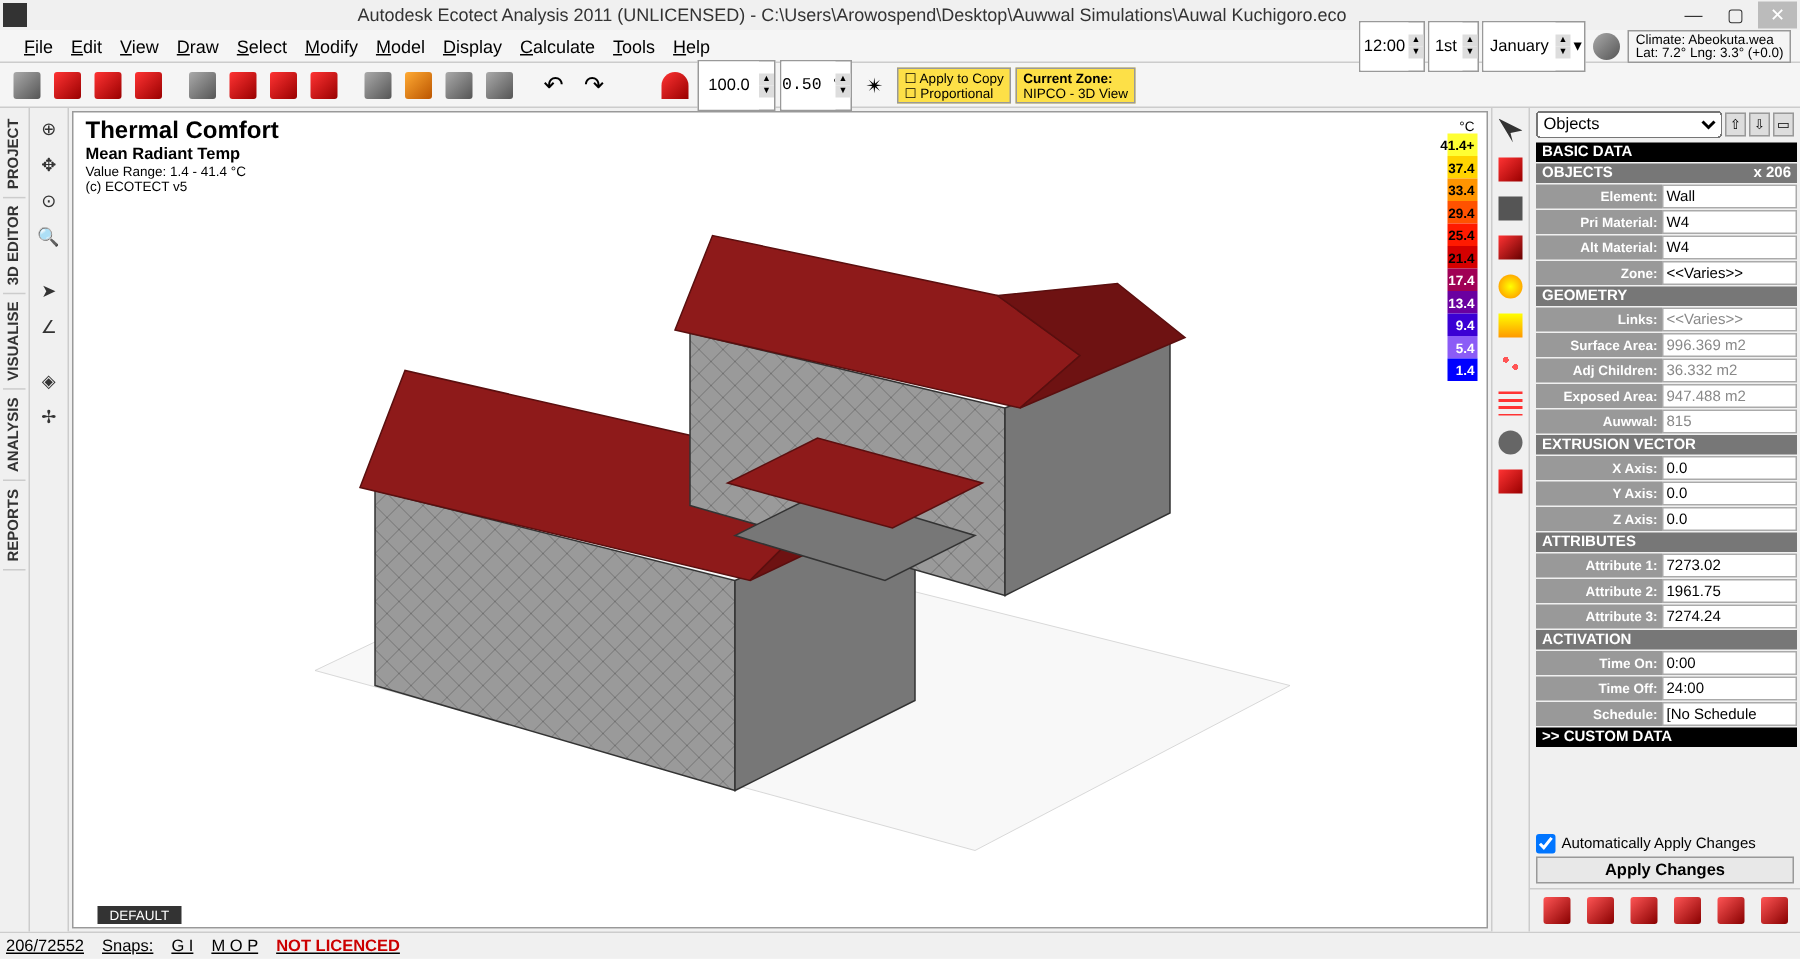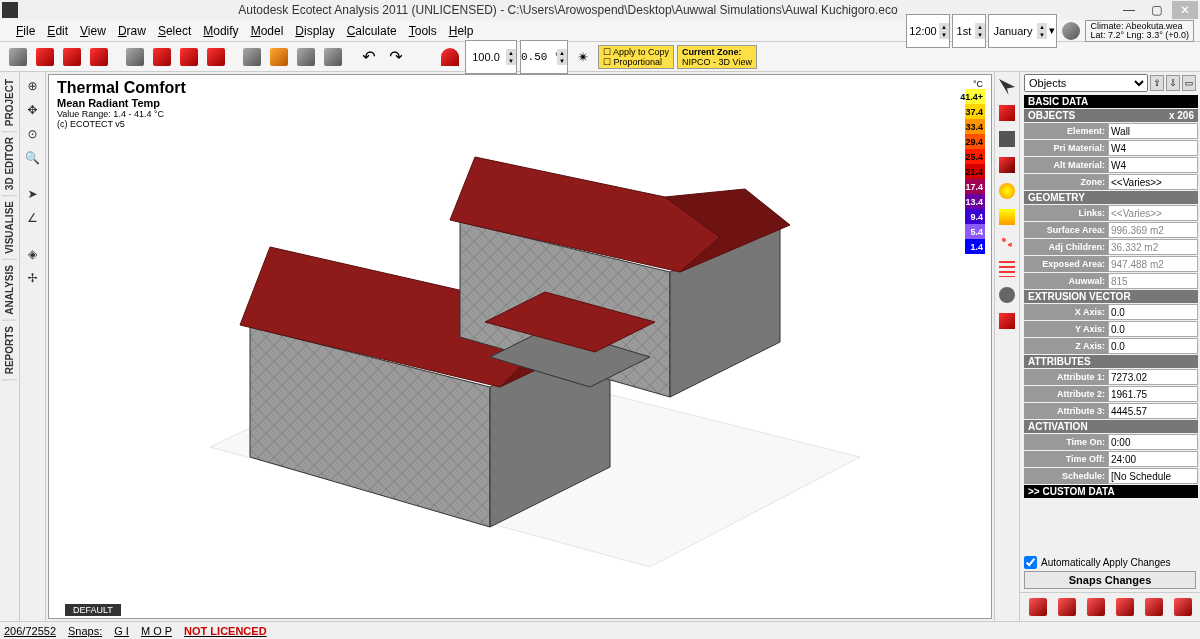--- a/index.html
+++ b/index.html
@@ -382,21 +382,21 @@
       <div class="prop-row">
           <div class="prop-lab">Attribute 1:</div>
           <div class="prop-val">7273.02</div>
         </div>
       <div class="prop-row">
           <div class="prop-lab">Attribute 2:</div>
           <div class="prop-val">1961.75</div>
         </div>
       <div class="prop-row">
           <div class="prop-lab">Attribute 3:</div>
-          <div class="prop-val">4445.57</div>
+          <div class="prop-val">7274.24</div>
         </div>
       <div class="sect-hdr sub">ACTIVATION</div>
       <div class="prop-row">
           <div class="prop-lab">Time On:</div>
           <div class="prop-val">0:00</div>
         </div>
       <div class="prop-row">
           <div class="prop-lab">Time Off:</div>
           <div class="prop-val">24:00</div>
         </div>
@@ -404,21 +404,21 @@
           <div class="prop-lab">Schedule:</div>
           <div class="prop-val">[No Schedule</div>
         </div>
       <div class="sect-hdr">&gt;&gt; CUSTOM DATA</div>
     </div>
     <div class="apply-row">
       <label>
           <input type="checkbox" checked="" style=""> 
           <span>Automatically Apply Changes</span>
         </label>
-      <button class="apply-btn">Snaps Changes</button>
+      <button class="apply-btn">Apply Changes</button>
     </div>
     <div class="bottom-icons">
       <div class="bi">
           <span></span>
         </div>
       <div class="bi">
           <span></span>
         </div>
       <div class="bi">
           <span></span>

